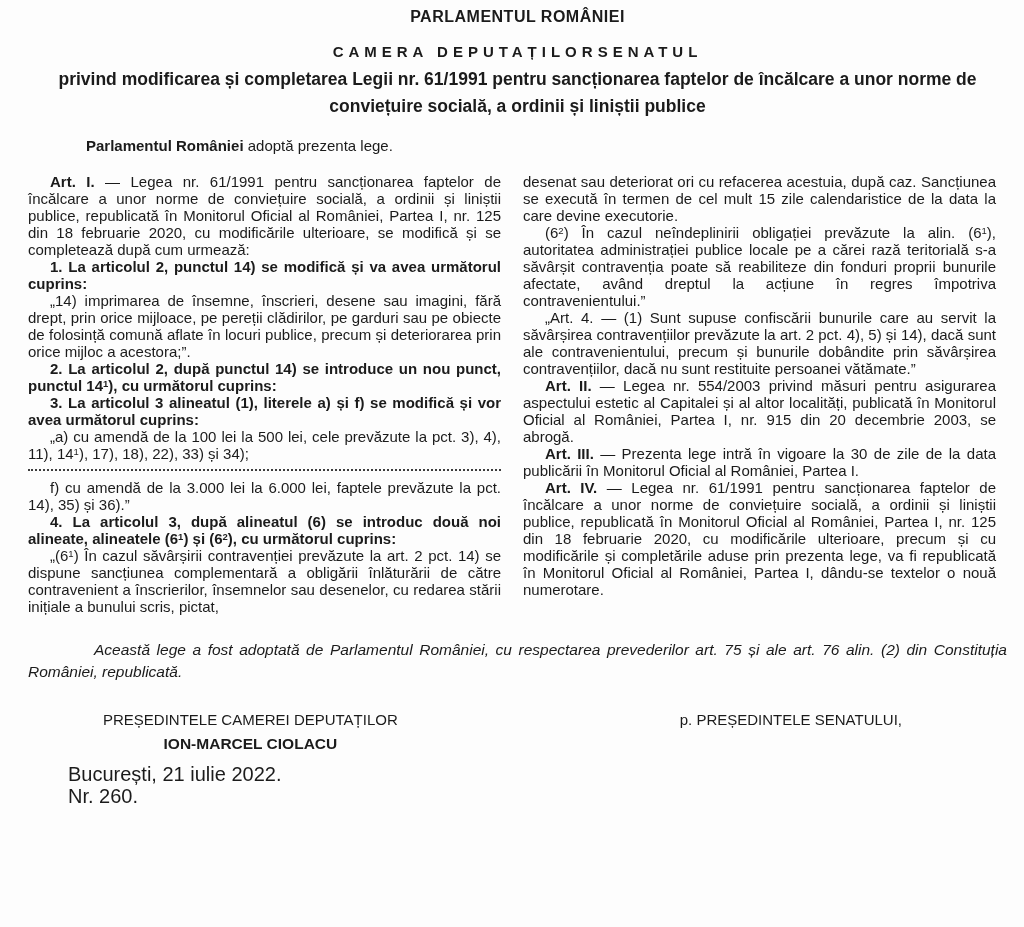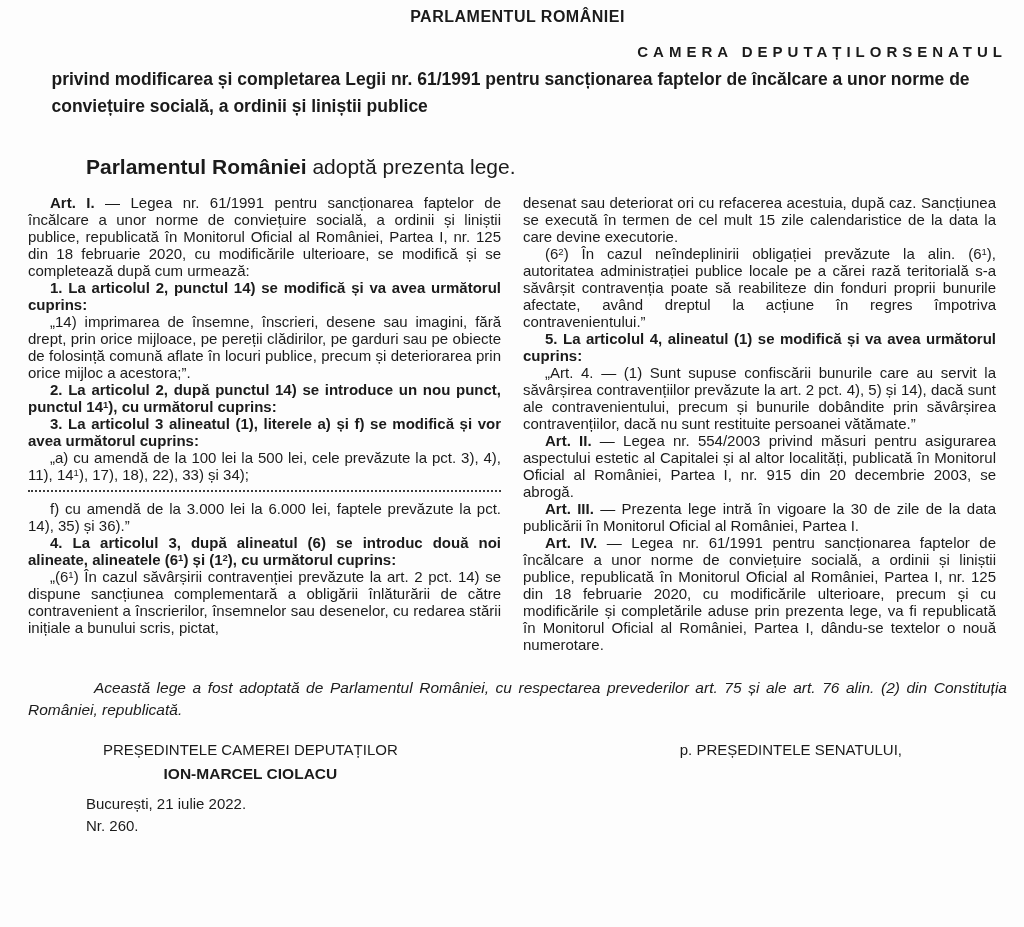--- a/index.html
+++ b/index.html
@@ -7,33 +7,33 @@
     width:1024px;height:927px;
     background:#fdfdfd;color:#1b1b1b;
     font-family:"Liberation Sans","DejaVu Sans",sans-serif;
     overflow:hidden;
   }
   .page{padding:8px 17px 0 28px;}
   .masthead{
     text-align:center;font-weight:bold;font-size:16px;letter-spacing:.5px;
   }
   .chambers{
-    display:flex;justify-content:flex-end;align-items:center;
+    display:flex;justify-content:center;align-items:center;
     margin-top:17px;font-weight:bold;font-size:15px;letter-spacing:5px;
   }
   .law-title{
     text-align:center;font-weight:bold;font-size:19px;letter-spacing:8px;
     margin-top:28px;
   }
   .law-subtitle{
-    font-weight:bold;font-size:17.5px;line-height:27px;
+    text-align:center;font-weight:bold;font-size:17.5px;line-height:27px;
     margin:6px auto 0 auto;max-width:932px;
   }
   .intro{
-    margin-top:38px;font-size:21px;line-height:17px;padding-left:58px;
+    margin-top:17px;font-size:15px;line-height:17px;padding-left:58px;
   }
   .cols{
     display:flex;gap:22px;margin-top:19px;
   }
   .col{
     width:473px;font-size:15px;line-height:17px;text-align:justify;
   }
   .para{text-indent:22px;}
   .para.noindent{text-indent:0;}
   .para.dots{
@@ -41,27 +41,27 @@
     margin:7px 0 8px 0;overflow:hidden;
   }
   .b{font-weight:bold;}
   sup{font-size:9.5px;line-height:0;vertical-align:4px;}
   .adoption{
     margin-top:24px;font-style:italic;font-size:15.5px;line-height:22px;
     text-indent:66px;text-align:justify;
   }
   .sigs{
     display:flex;justify-content:space-between;
-    margin-top:20px;padding:0 105px 0 75px;
+    margin-top:28px;padding:0 105px 0 75px;
     font-size:15px;
   }
   .sig{text-align:center;line-height:18px;}
   .sig .name{font-weight:bold;margin-top:6px;font-size:15.5px;}
   .issuance{
-    margin-top:10px;margin-left:58px;font-size:15px;line-height:22px;
+    margin-top:10px;margin-left:40px;font-size:20px;line-height:22px;
   }
 </style>
 </head>
 <body>
 
 <div class="page">
 
   <div class="masthead">PARLAMENTUL ROMÂNIEI</div>
 
   <div class="chambers">
@@ -77,27 +77,26 @@
   <div class="cols">
     <div class="col">
         <div class="para"><span class="b">Art. I.</span><span> — Legea nr. 61/1991 pentru sancționarea faptelor de încălcare a unor norme de conviețuire socială, a ordinii și liniștii publice, republicată în Monitorul Oficial al României, Partea I, nr. 125 din 18 februarie 2020, cu modificările ulterioare, se modifică și se completează după cum urmează:</span></div>
         <div class="para"><span class="b">1. La articolul 2, punctul 14) se modifică și va avea următorul cuprins:</span></div>
         <div class="para"><span>„14) imprimarea de însemne, înscrieri, desene sau imagini, fără drept, prin orice mijloace, pe pereții clădirilor, pe garduri sau pe obiecte de folosință comună aflate în locuri publice, precum și deteriorarea prin orice mijloc a acestora;”.</span></div>
         <div class="para"><span class="b">2. La articolul 2, după punctul 14) se introduce un nou punct, punctul 14</span><sup class="b">1</sup><span class="b">), cu următorul cuprins:</span></div>
         <div class="para"><span class="b">3. La articolul 3 alineatul (1), literele a) și f) se modifică și vor avea următorul cuprins:</span></div>
         <div class="para"><span>„a) cu amendă de la 100 lei la 500 lei, cele prevăzute la pct. 3), 4), 11), 14</span><sup>1</sup><span>), 17), 18), 22), 33) și 34);</span></div>
         <div class="para dots"></div>
         <div class="para"><span>f) cu amendă de la 3.000 lei la 6.000 lei, faptele prevăzute la pct. 14), 35) și 36).”</span></div>
-        <div class="para"><span class="b">4. La articolul 3, după alineatul (6) se introduc două noi alineate, alineatele (6</span><sup class="b">1</sup><span class="b">) și (1</span><sup class="b">2</sup><span class="b">), cu următorul cuprins:</span></div>
+        <div class="para"><span class="b">4. La articolul 3, după alineatul (6) se introduc două noi alineate, alineatele (6</span><sup class="b">1</sup><span class="b">) și (6</span><sup class="b">2</sup><span class="b">), cu următorul cuprins:</span></div>
         <div class="para"><span>„(6</span><sup>1</sup><span>) În cazul săvârșirii contravenției prevăzute la art. 2 pct. 14) se dispune sancțiunea complementară a obligării înlăturării de către contravenient a înscrierilor, însemnelor sau desenelor, cu redarea stării inițiale a bunului scris, pictat,</span></div>
       </div>
     <div class="col">
         <div class="para noindent"><span>desenat sau deteriorat ori cu refacerea acestuia, după caz. Sancțiunea se execută în termen de cel mult 15 zile calendaristice de la data la care devine executorie.</span></div>
         <div class="para"><span>(6</span><sup>2</sup><span>) În cazul neîndeplinirii obligației prevăzute la alin. (6</span><sup>1</sup><span>), autoritatea administrației publice locale pe a cărei rază teritorială s-a săvârșit contravenția poate să reabiliteze din fonduri proprii bunurile afectate, având dreptul la acțiune în regres împotriva contravenientului.”</span></div>
-        <div class="para"><span class="b">5. La articolul 4, alineatul (1) se modifică și va avea următorul cuprins:</span></div>
         <div class="para"><span>„Art. 4. — (1) Sunt supuse confiscării bunurile care au servit la săvârșirea contravențiilor prevăzute la art. 2 pct. 4), 5) și 14), dacă sunt ale contravenientului, precum și bunurile dobândite prin săvârșirea contravențiilor, dacă nu sunt restituite persoanei vătămate.”</span></div>
         <div class="para"><span class="b">Art. II.</span><span> — Legea nr. 554/2003 privind măsuri pentru asigurarea aspectului estetic al Capitalei și al altor localități, publicată în Monitorul Oficial al României, Partea I, nr. 915 din 20 decembrie 2003, se abrogă.</span></div>
         <div class="para"><span class="b">Art. III.</span><span> — Prezenta lege intră în vigoare la 30 de zile de la data publicării în Monitorul Oficial al României, Partea I.</span></div>
         <div class="para"><span class="b">Art. IV.</span><span> — Legea nr. 61/1991 pentru sancționarea faptelor de încălcare a unor norme de conviețuire socială, a ordinii și liniștii publice, republicată în Monitorul Oficial al României, Partea I, nr. 125 din 18 februarie 2020, cu modificările ulterioare, precum și cu modificările și completările aduse prin prezenta lege, va fi republicată în Monitorul Oficial al României, Partea I, dându-se textelor o nouă numerotare.</span></div>
       </div>
   </div>
 
   <div class="adoption">Această lege a fost adoptată de Parlamentul României, cu respectarea prevederilor art. 75 și ale art. 76 alin. (2) din Constituția României, republicată.</div>
 
   <div class="sigs">

